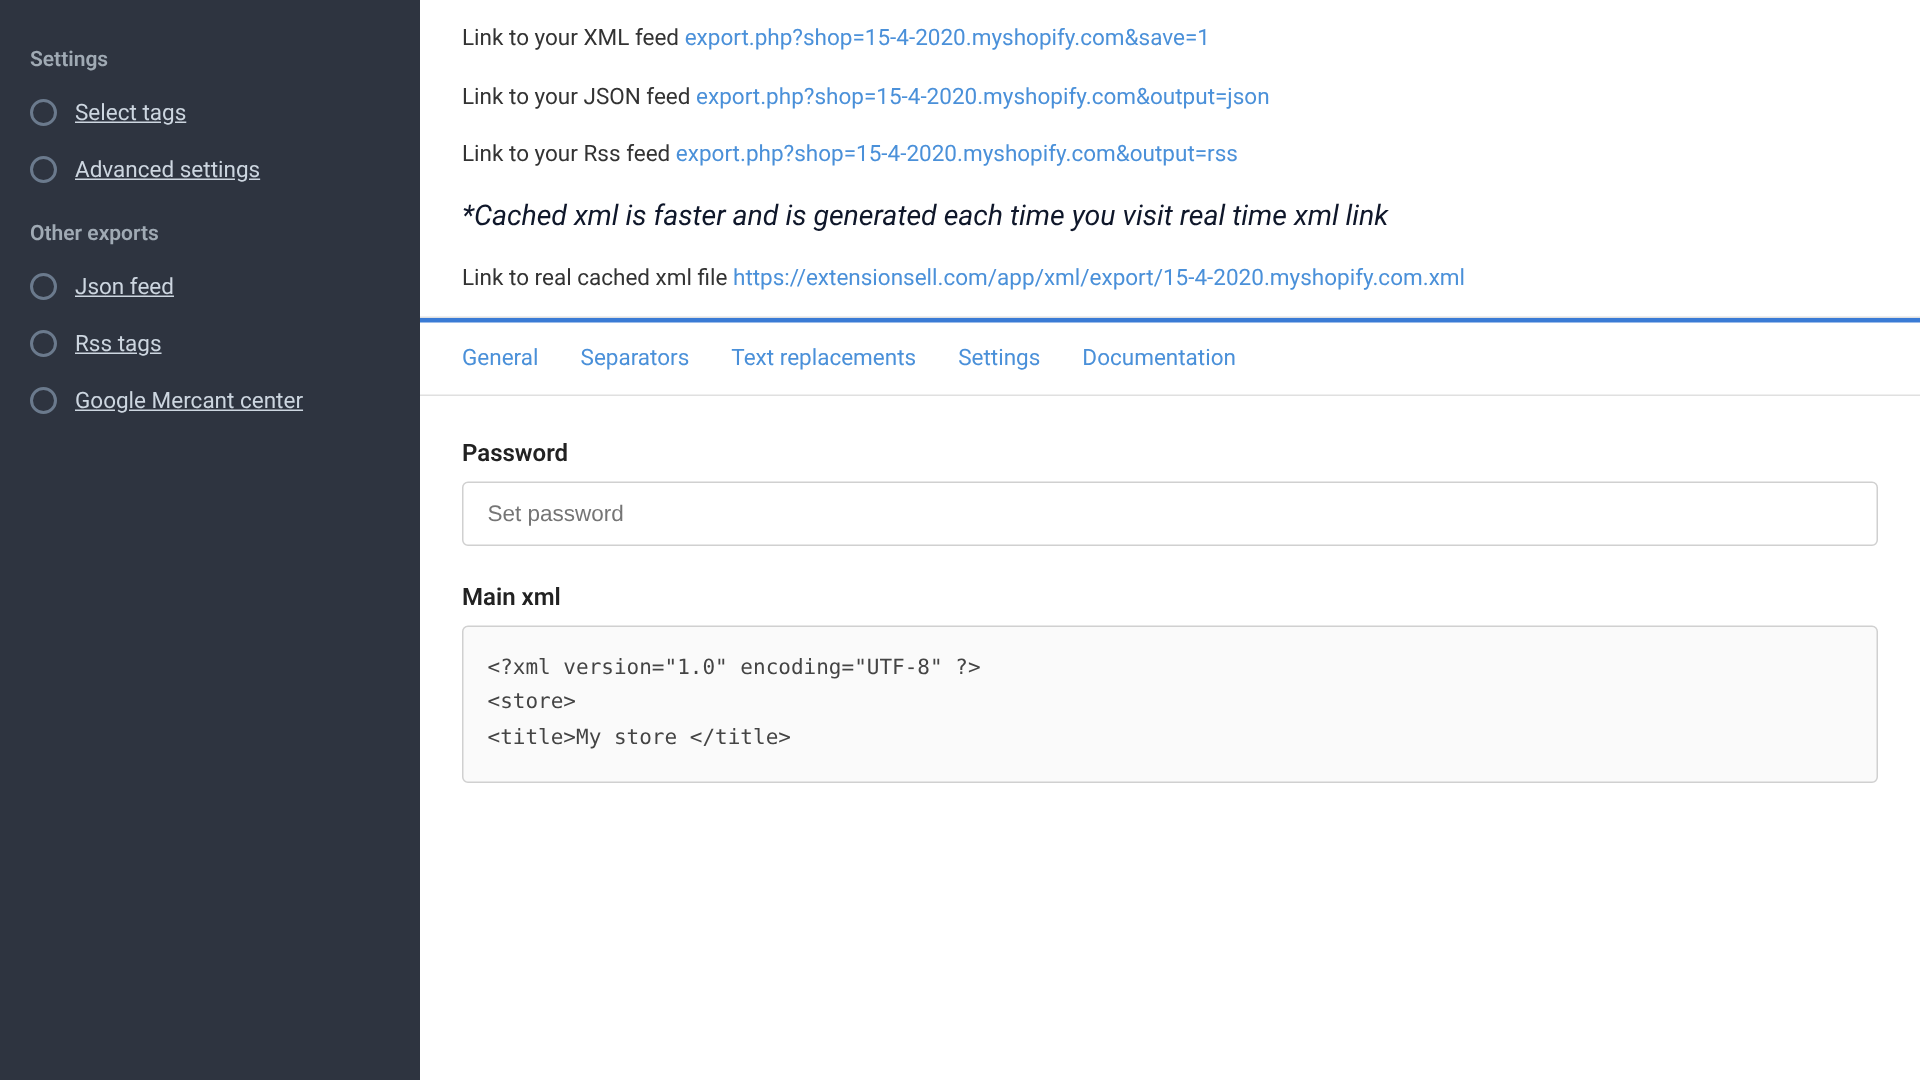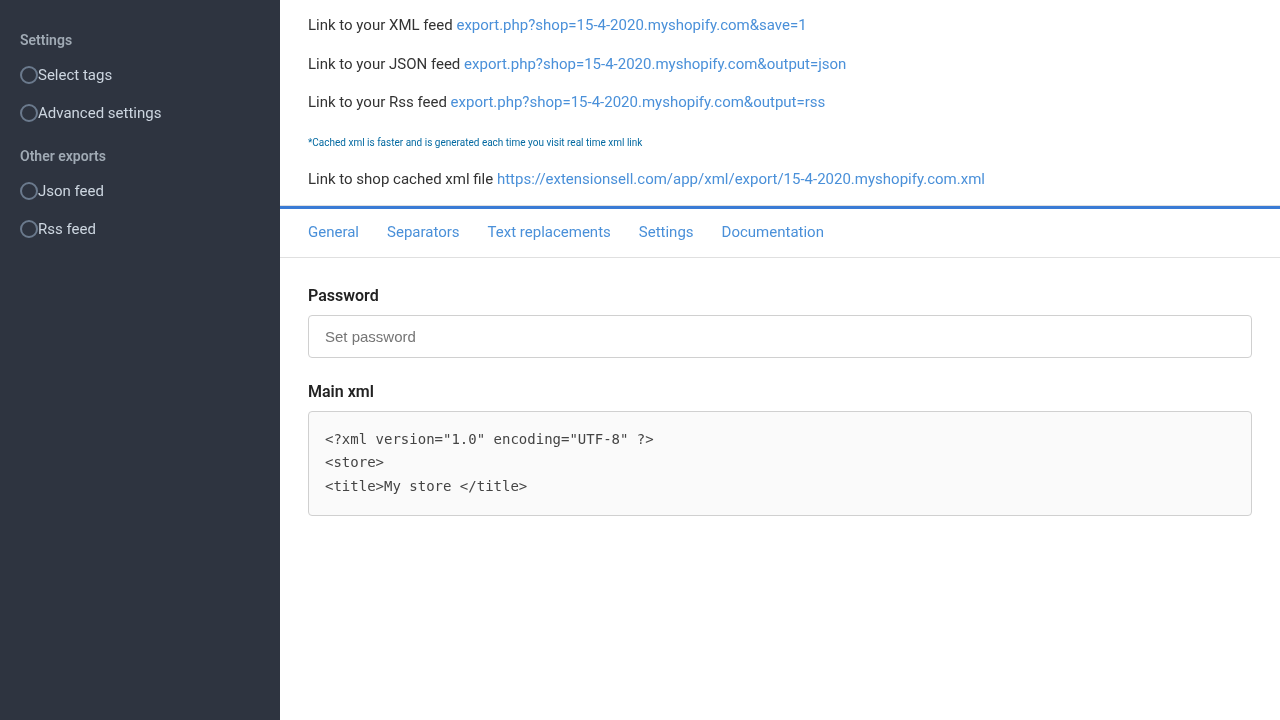--- a/index.html
+++ b/index.html
@@ -21,20 +21,22 @@
       font-size: 14px;
       font-weight: 600;
       color: #a0aab4;
       padding: 16px 20px 8px 20px;
     }
     .sidebar-item {
       display: flex;
       align-items: flex-end;
       padding: 10px 20px;
       cursor: pointer;
+      gap: 12px;
+      text-decoration: underline;
     }
     .sidebar-radio {
       width: 18px;
       height: 18px;
       border-radius: 50%;
       border: 2px solid #6b7a8d;
       background: transparent;
       flex-shrink: 0;
     }
     .sidebar-item-label {
@@ -63,22 +65,23 @@
       color: #333;
       line-height: 1.5;
     }
     .feed-row:last-child { margin-bottom: 0; }
     .feed-link {
       color: #4a90d9;
       text-decoration: none;
       word-break: break-all;
     }
     .feed-note {
-      font-size: 10px;
-      color: #0369a1;
+      font-size: 19px;
+      color: #0f172a;
+      font-style: italic;
     }
 
     
     #tab-bar {
       display: flex;
       align-items: flex-end;
       border-top: 3px solid #3a7bd5;
       border-bottom: 1px solid #e0e0e0;
       background: #fff;
       padding: 0 28px;
@@ -149,23 +152,27 @@
 
   <div class="sidebar-section-title">Other exports</div>
 
   <div class="sidebar-item">
     <div class="sidebar-radio"></div>
     <span class="sidebar-item-label">Json feed</span>
   </div>
 
   <div class="sidebar-item">
     <div class="sidebar-radio"></div>
-    <span class="sidebar-item-label">Rss feed</span>
-  </div>
-
+    <span class="sidebar-item-label">Rss tags</span>
+  </div>
+
+  <div class="sidebar-item">
+    <div class="sidebar-radio"></div>
+    <span class="sidebar-item-label">Google Mercant center</span>
+  </div>
 </nav>
 
 <main id="main">
 
   <div id="feed-panel">
     <div class="feed-row">
       <span>Link to your XML feed</span>
       <a class="feed-link" href="#">export.php?shop=15-4-2020.myshopify.com&amp;save=1</a>
     </div>
     <div class="feed-row">
@@ -173,21 +180,21 @@
       <a class="feed-link" href="#">export.php?shop=15-4-2020.myshopify.com&amp;output=json</a>
     </div>
     <div class="feed-row">
       <span>Link to your Rss feed</span>
       <a class="feed-link" href="#">export.php?shop=15-4-2020.myshopify.com&amp;output=rss</a>
     </div>
     <div class="feed-row">
       <span class="feed-note">*Cached xml is faster and is generated each time you visit real time xml link</span>
     </div>
     <div class="feed-row">
-      <span>Link to shop cached xml file</span>
+      <span>Link to real cached xml file</span>
       <a class="feed-link" href="#">https://extensionsell.com/app/xml/export/15-4-2020.myshopify.com.xml</a>
     </div>
   </div>
 
   <div id="tab-bar">
     <div class="tab-item">General</div>
     <div class="tab-item">Separators</div>
     <div class="tab-item">Text replacements</div>
     <div class="tab-item">Settings</div>
     <div class="tab-item">Documentation</div>

